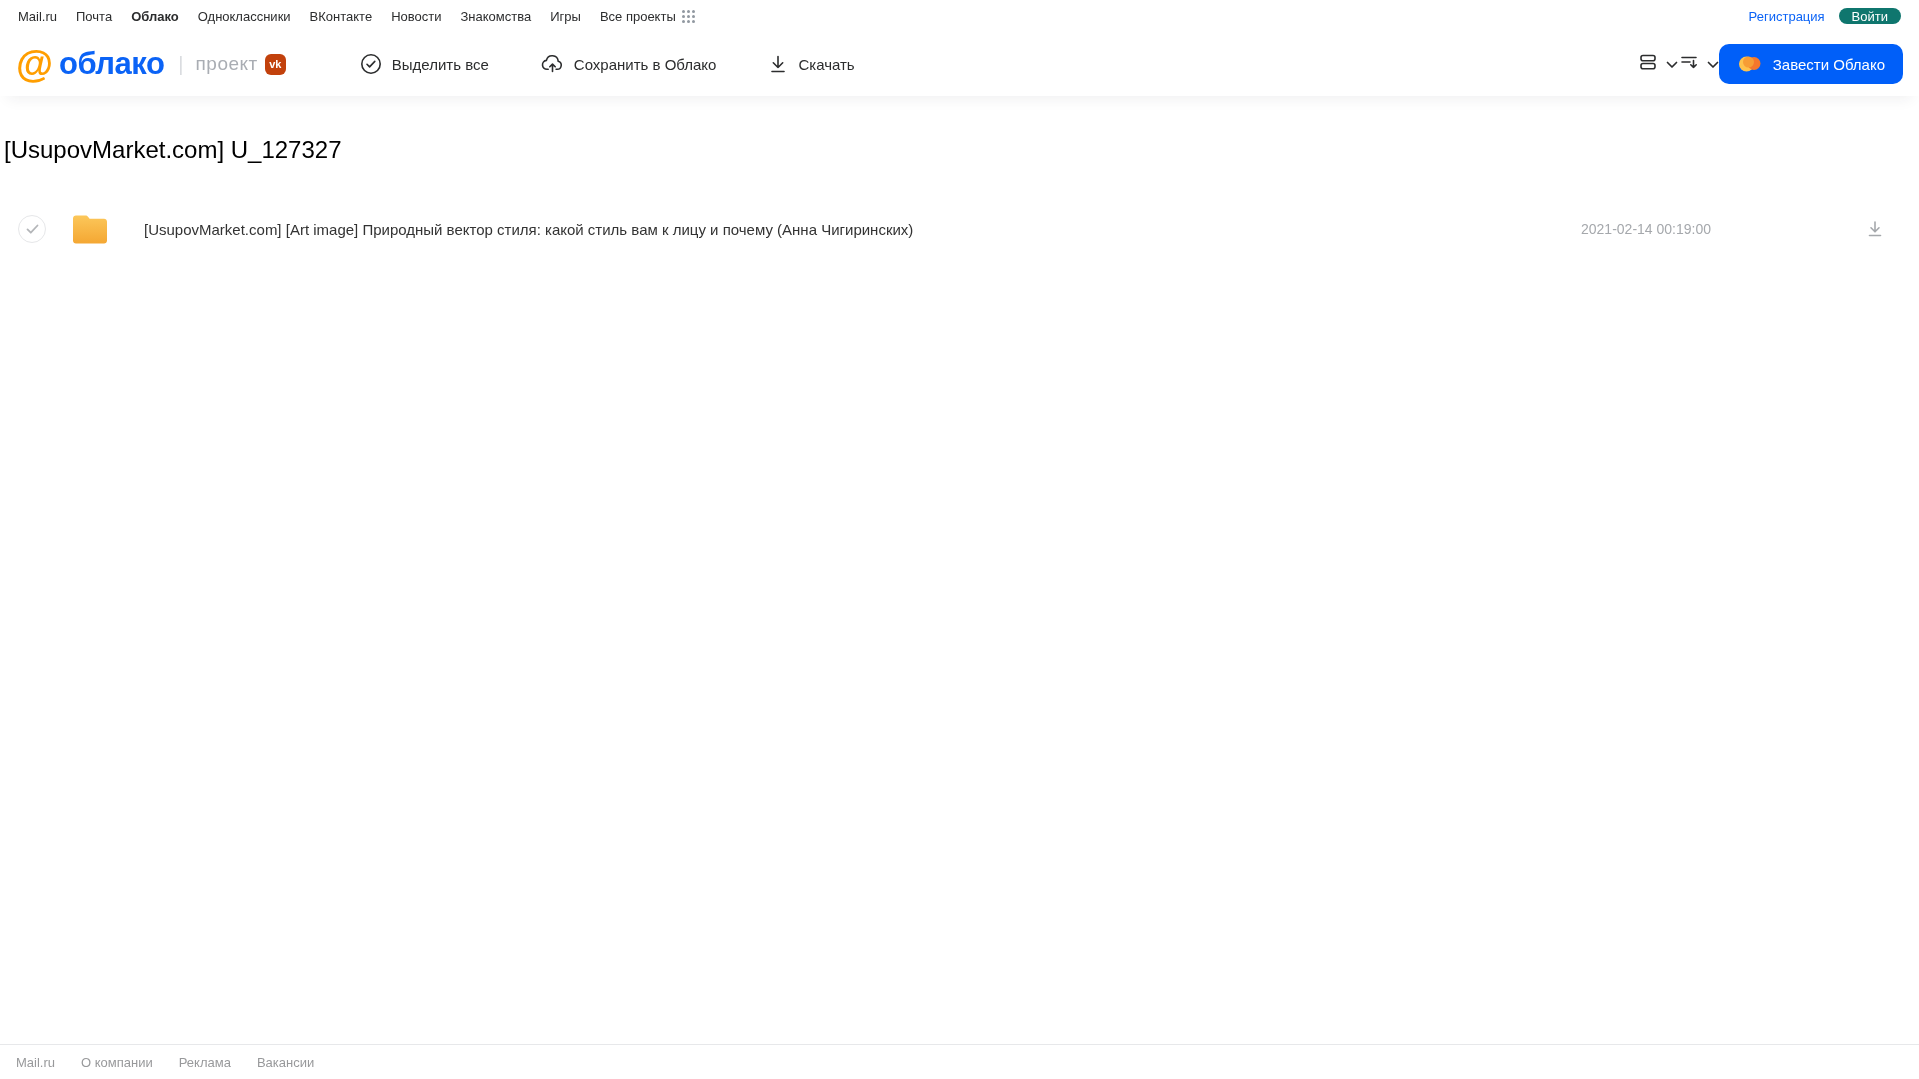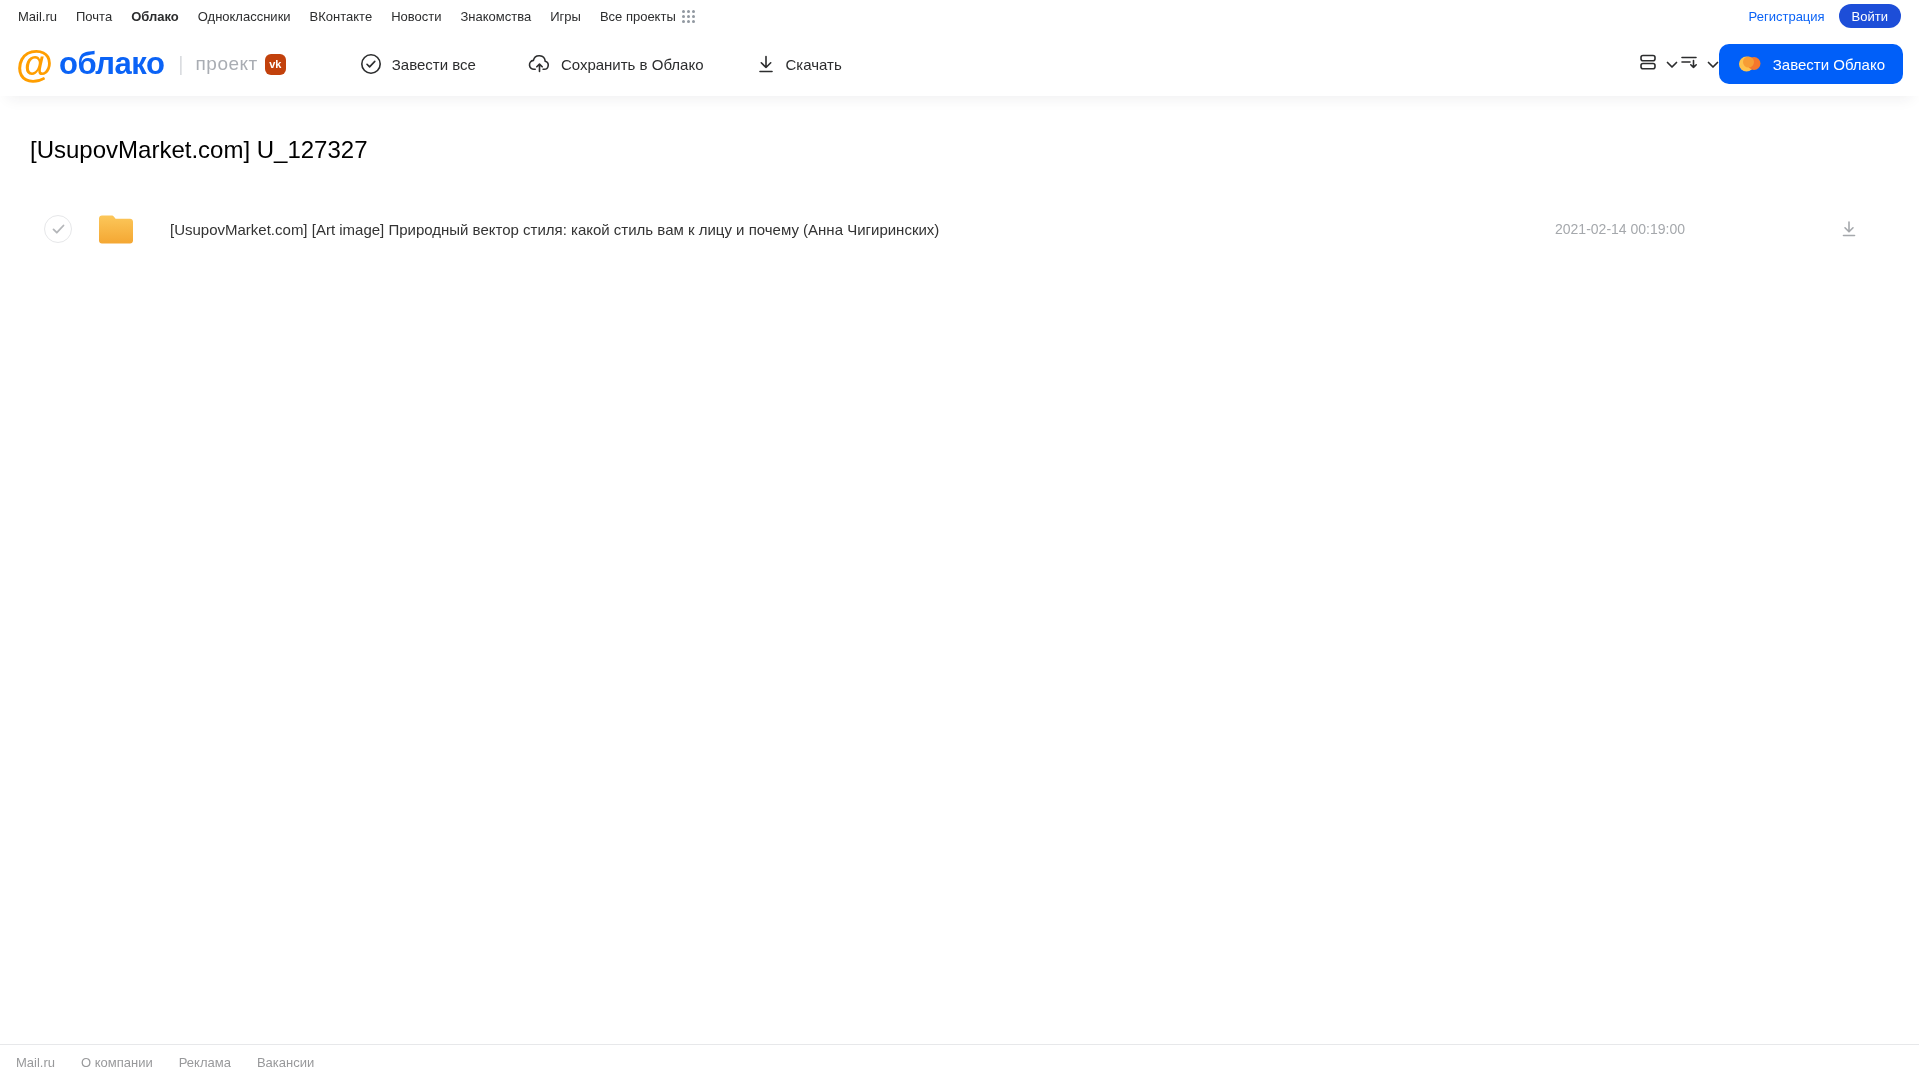--- a/index.html
+++ b/index.html
@@ -9,42 +9,42 @@
   
   .topnav { display:flex; align-items:center; height:32px; padding:0 18px; font-size:13px; }
   .topnav-left { display:flex; align-items:center; gap:19px; }
   .topnav a.nav-link { color:#2c2d2e; cursor:pointer; }
   .topnav a.nav-link.active { font-weight:bold; }
   .allprojects { display:flex; align-items:center; gap:6px; }
   .grid-dots { display:grid; grid-template-columns:repeat(3,3px); grid-gap:2px; }
   .grid-dots i { width:3px; height:3px; border-radius:50%; background:#9198a0; }
   .topnav-right { margin-left:auto; display:flex; align-items:center; gap:14px; }
   .reg-link { color:#0b63f6; cursor:pointer; }
-  .login-btn { background:#1d4ed8; color:#fff; border:none; border-radius:14px; height:24px; padding:0 13px; font-size:13px; font-family:inherit; cursor:pointer; }
+  .login-btn { background:#0f766e; color:#fff; border:none; border-radius:14px; height:16px; padding:0 13px; font-size:13px; font-family:inherit; cursor:pointer; }
 
   
   .header { display:flex; align-items:center; height:64px; padding:0 16px 0 16px; position:relative; box-shadow:0 10px 14px -8px rgba(32,38,46,.08); background:#fff; }
   .logo { display:flex; align-items:center; cursor:pointer; }
   .logo-at { color:#ff9e00; font-size:38px; font-weight:800; line-height:1; margin-right:6px; }
   .logo-word { color:#0b63f6; font-size:31px; font-weight:bold; letter-spacing:-.5px; }
   .proj { display:flex; align-items:center; margin-left:14px; color:#a9adb3; }
   .proj-divider { color:#d9dce0; font-size:20px; margin-right:12px; font-weight:300; }
   .proj-label { font-size:19px; letter-spacing:.5px; }
   .vk-badge { margin-left:7px; width:21px; height:21px; border-radius:6px; background:#c2410c; color:#fff; font-size:11px; font-weight:bold; display:flex; align-items:center; justify-content:center; }
 
   .toolbar { display:flex; align-items:center; gap:52px; margin-left:74px; font-size:15px; }
   .tool-btn { display:flex; align-items:center; gap:10px; cursor:pointer; color:#2c2d2e; }
   .tool-btn svg { display:block; }
 
   .header-right { margin-left:auto; display:flex; align-items:center; }
   .icon-combo { display:flex; align-items:center; gap:7px; cursor:pointer; color:#2c2d2e; }
   .create-btn { display:flex; align-items:center; gap:10px; background:#005ff9; color:#fff; border:none; border-radius:10px; height:40px; padding:0 18px; font-size:15px; font-family:inherit; cursor:pointer; }
 
   
-  .content { padding:0 30px; }
+  .content { padding:0 4px; }
   .page-title { margin-top:40px; font-size:24px; color:#000; font-weight:400; }
 
   .file-row { margin-top:42px; height:46px; display:flex; align-items:center; padding:0 30px 0 14px; cursor:pointer;gap:8px; }
   .row-check { width:28px; height:28px; border-radius:50%; border:1px solid #e6e7e9; background:#fff; display:flex; align-items:center; justify-content:center; flex:none; }
   .folder-wrap { margin-left:16px; flex:none; display:flex; }
   .file-name { margin-left:26px; font-size:15px; color:#333; }
   .file-date { margin-left:auto; font-size:14px; color:#a5a8ac; }
   .row-download { margin-left:146px; color:#a5a8ac; display:flex; cursor:pointer; }
 
   
@@ -101,21 +101,21 @@
   </div>
 
   <div class="toolbar">
     <div class="tool-btn">
       <span>
         <svg width="22" height="22" viewBox="0 0 22 22" fill="none">
             <circle cx="11" cy="11" r="9.2" stroke="#2c2d2e" stroke-width="1.6"></circle>
             <path d="M7 11.3l2.6 2.6 5.2-5.5" stroke="#2c2d2e" stroke-width="1.6" stroke-linecap="round" stroke-linejoin="round"></path>
           </svg>
       </span>
-      <span>Завести все</span>
+      <span>Выделить все</span>
     </div>
     <div class="tool-btn">
       <span>
         <svg width="23" height="22" viewBox="0 0 23 22" fill="none">
             <path d="M7.2 16.3H6a4.5 4.5 0 01-.6-8.96 6 6 0 0111.8.9 4.1 4.1 0 01-1.1 8.06h-1" stroke="#2c2d2e" stroke-width="1.6" stroke-linecap="round"></path>
             <path d="M11.5 18.5v-7M8.8 13.8l2.7-2.7 2.7 2.7" stroke="#2c2d2e" stroke-width="1.6" stroke-linecap="round" stroke-linejoin="round"></path>
           </svg>
       </span>
       <span>Сохранить в Облако</span>
     </div>

